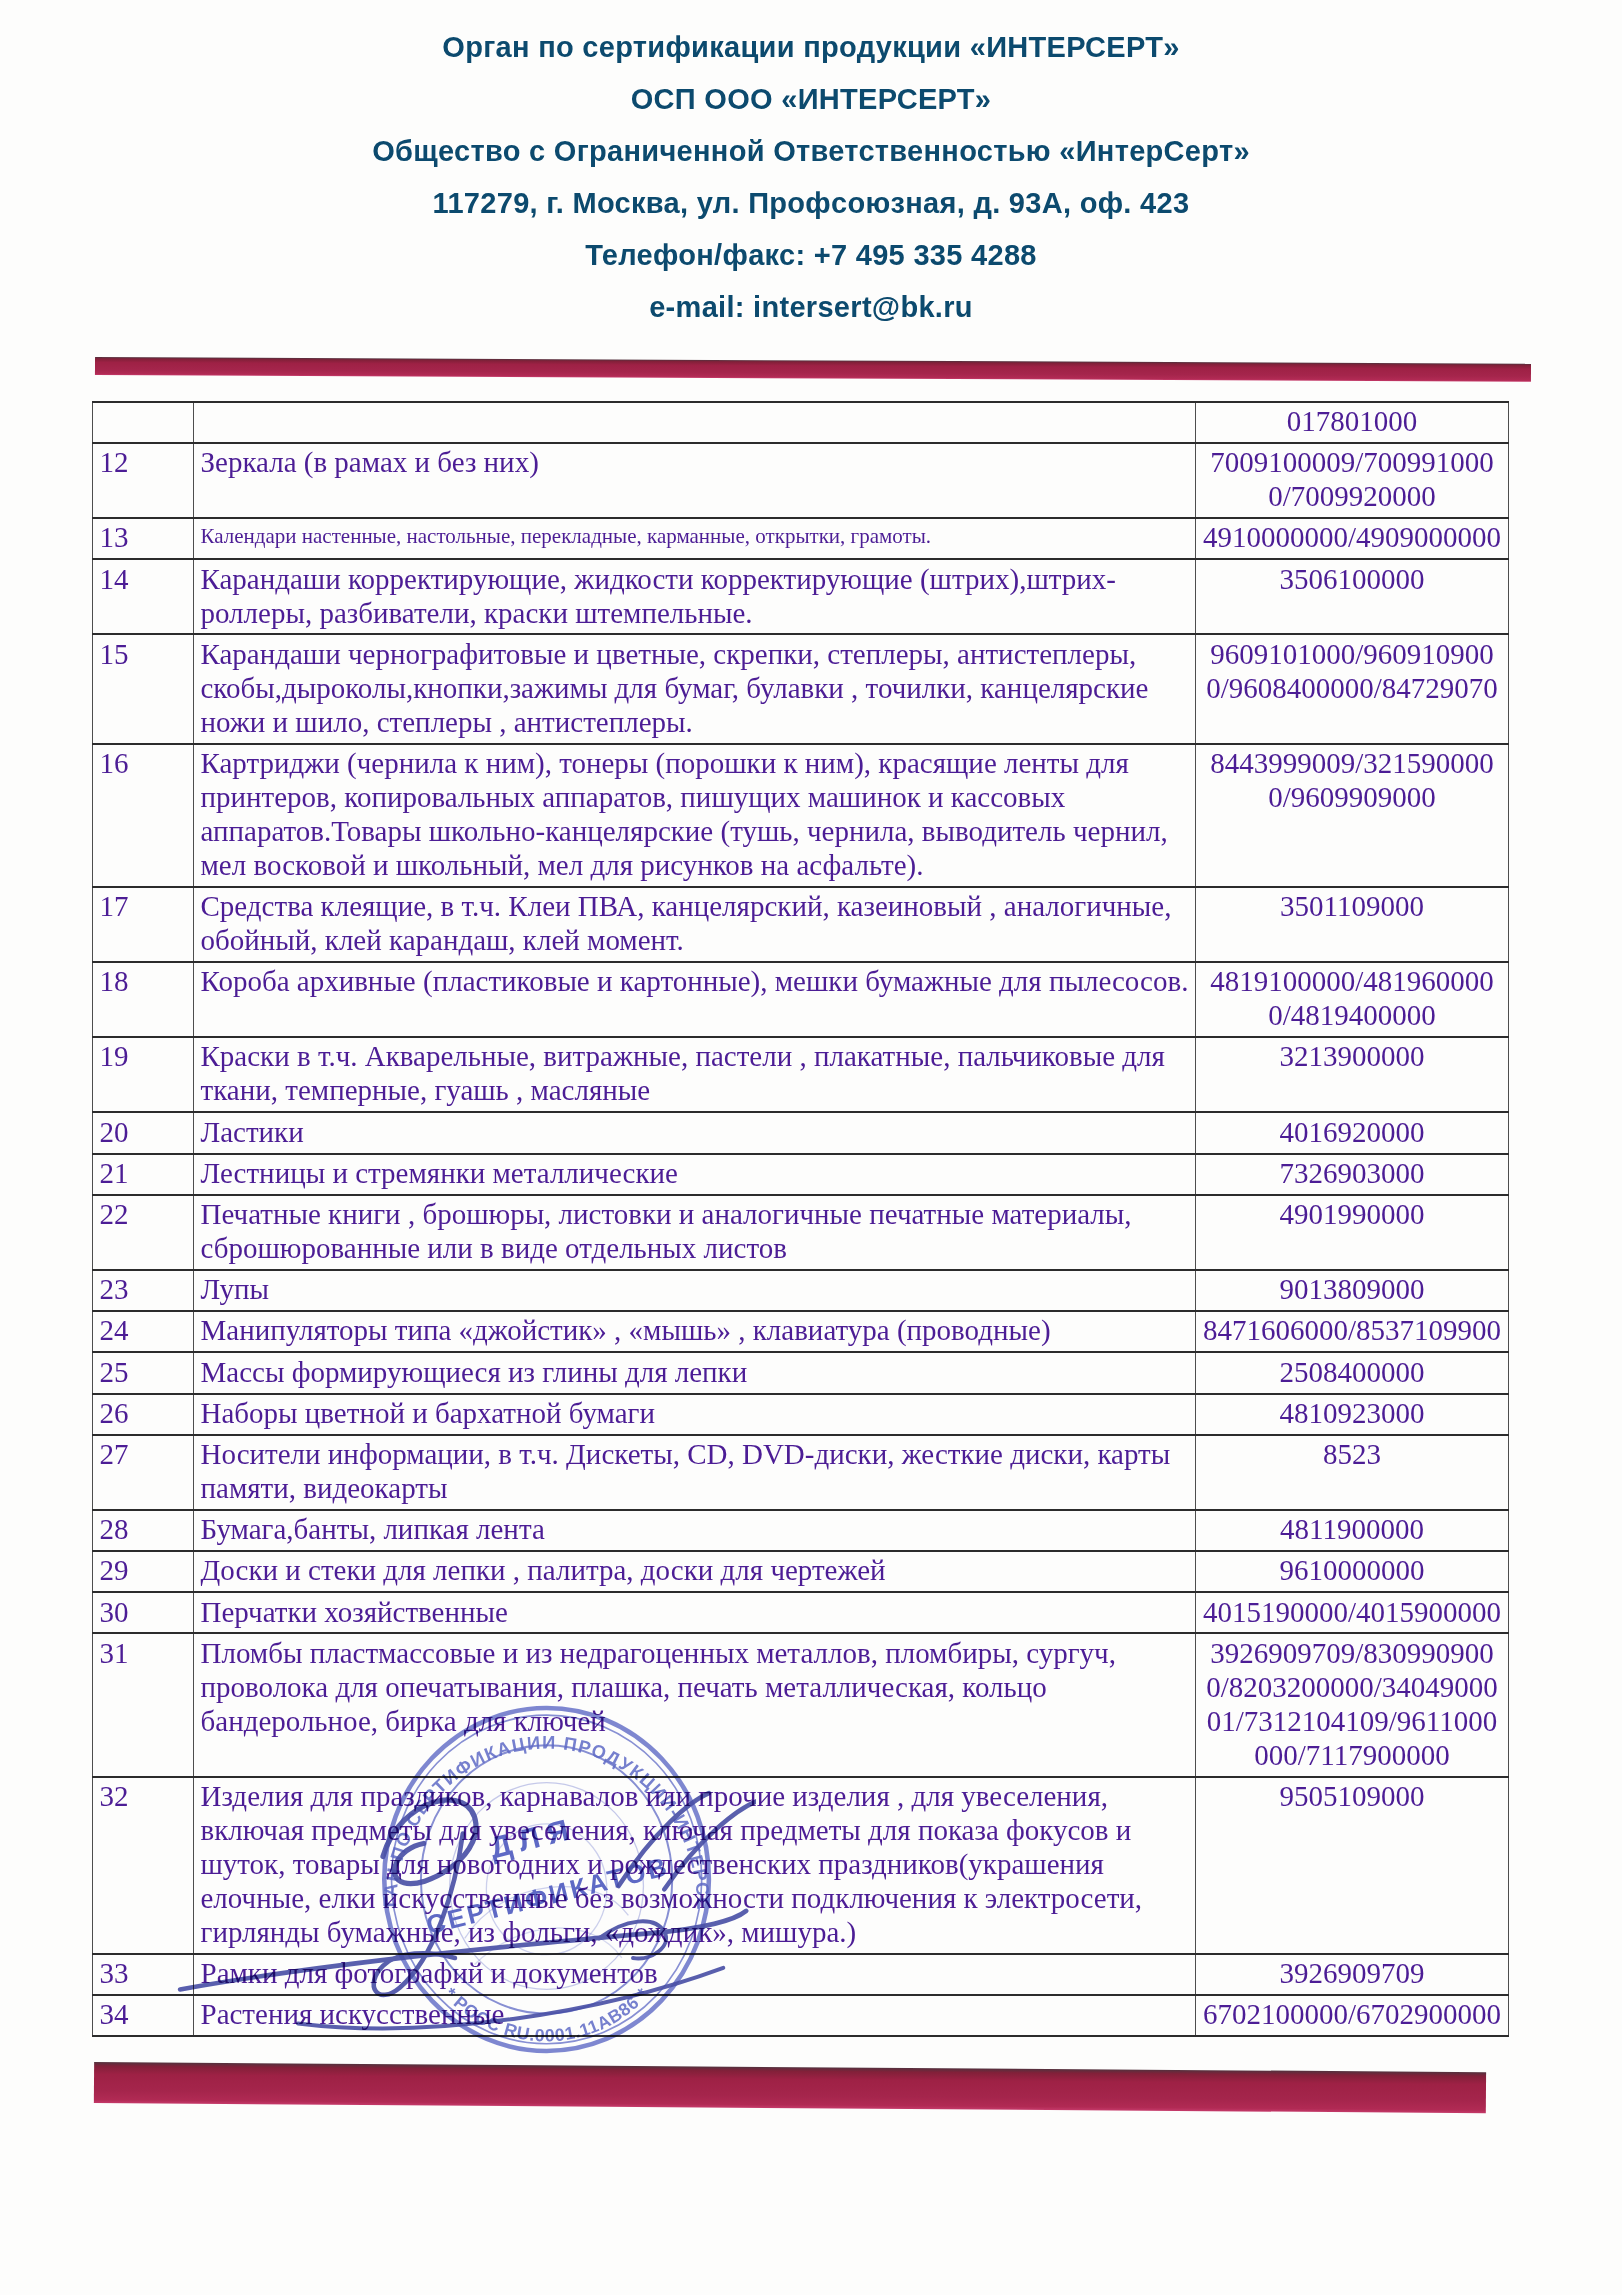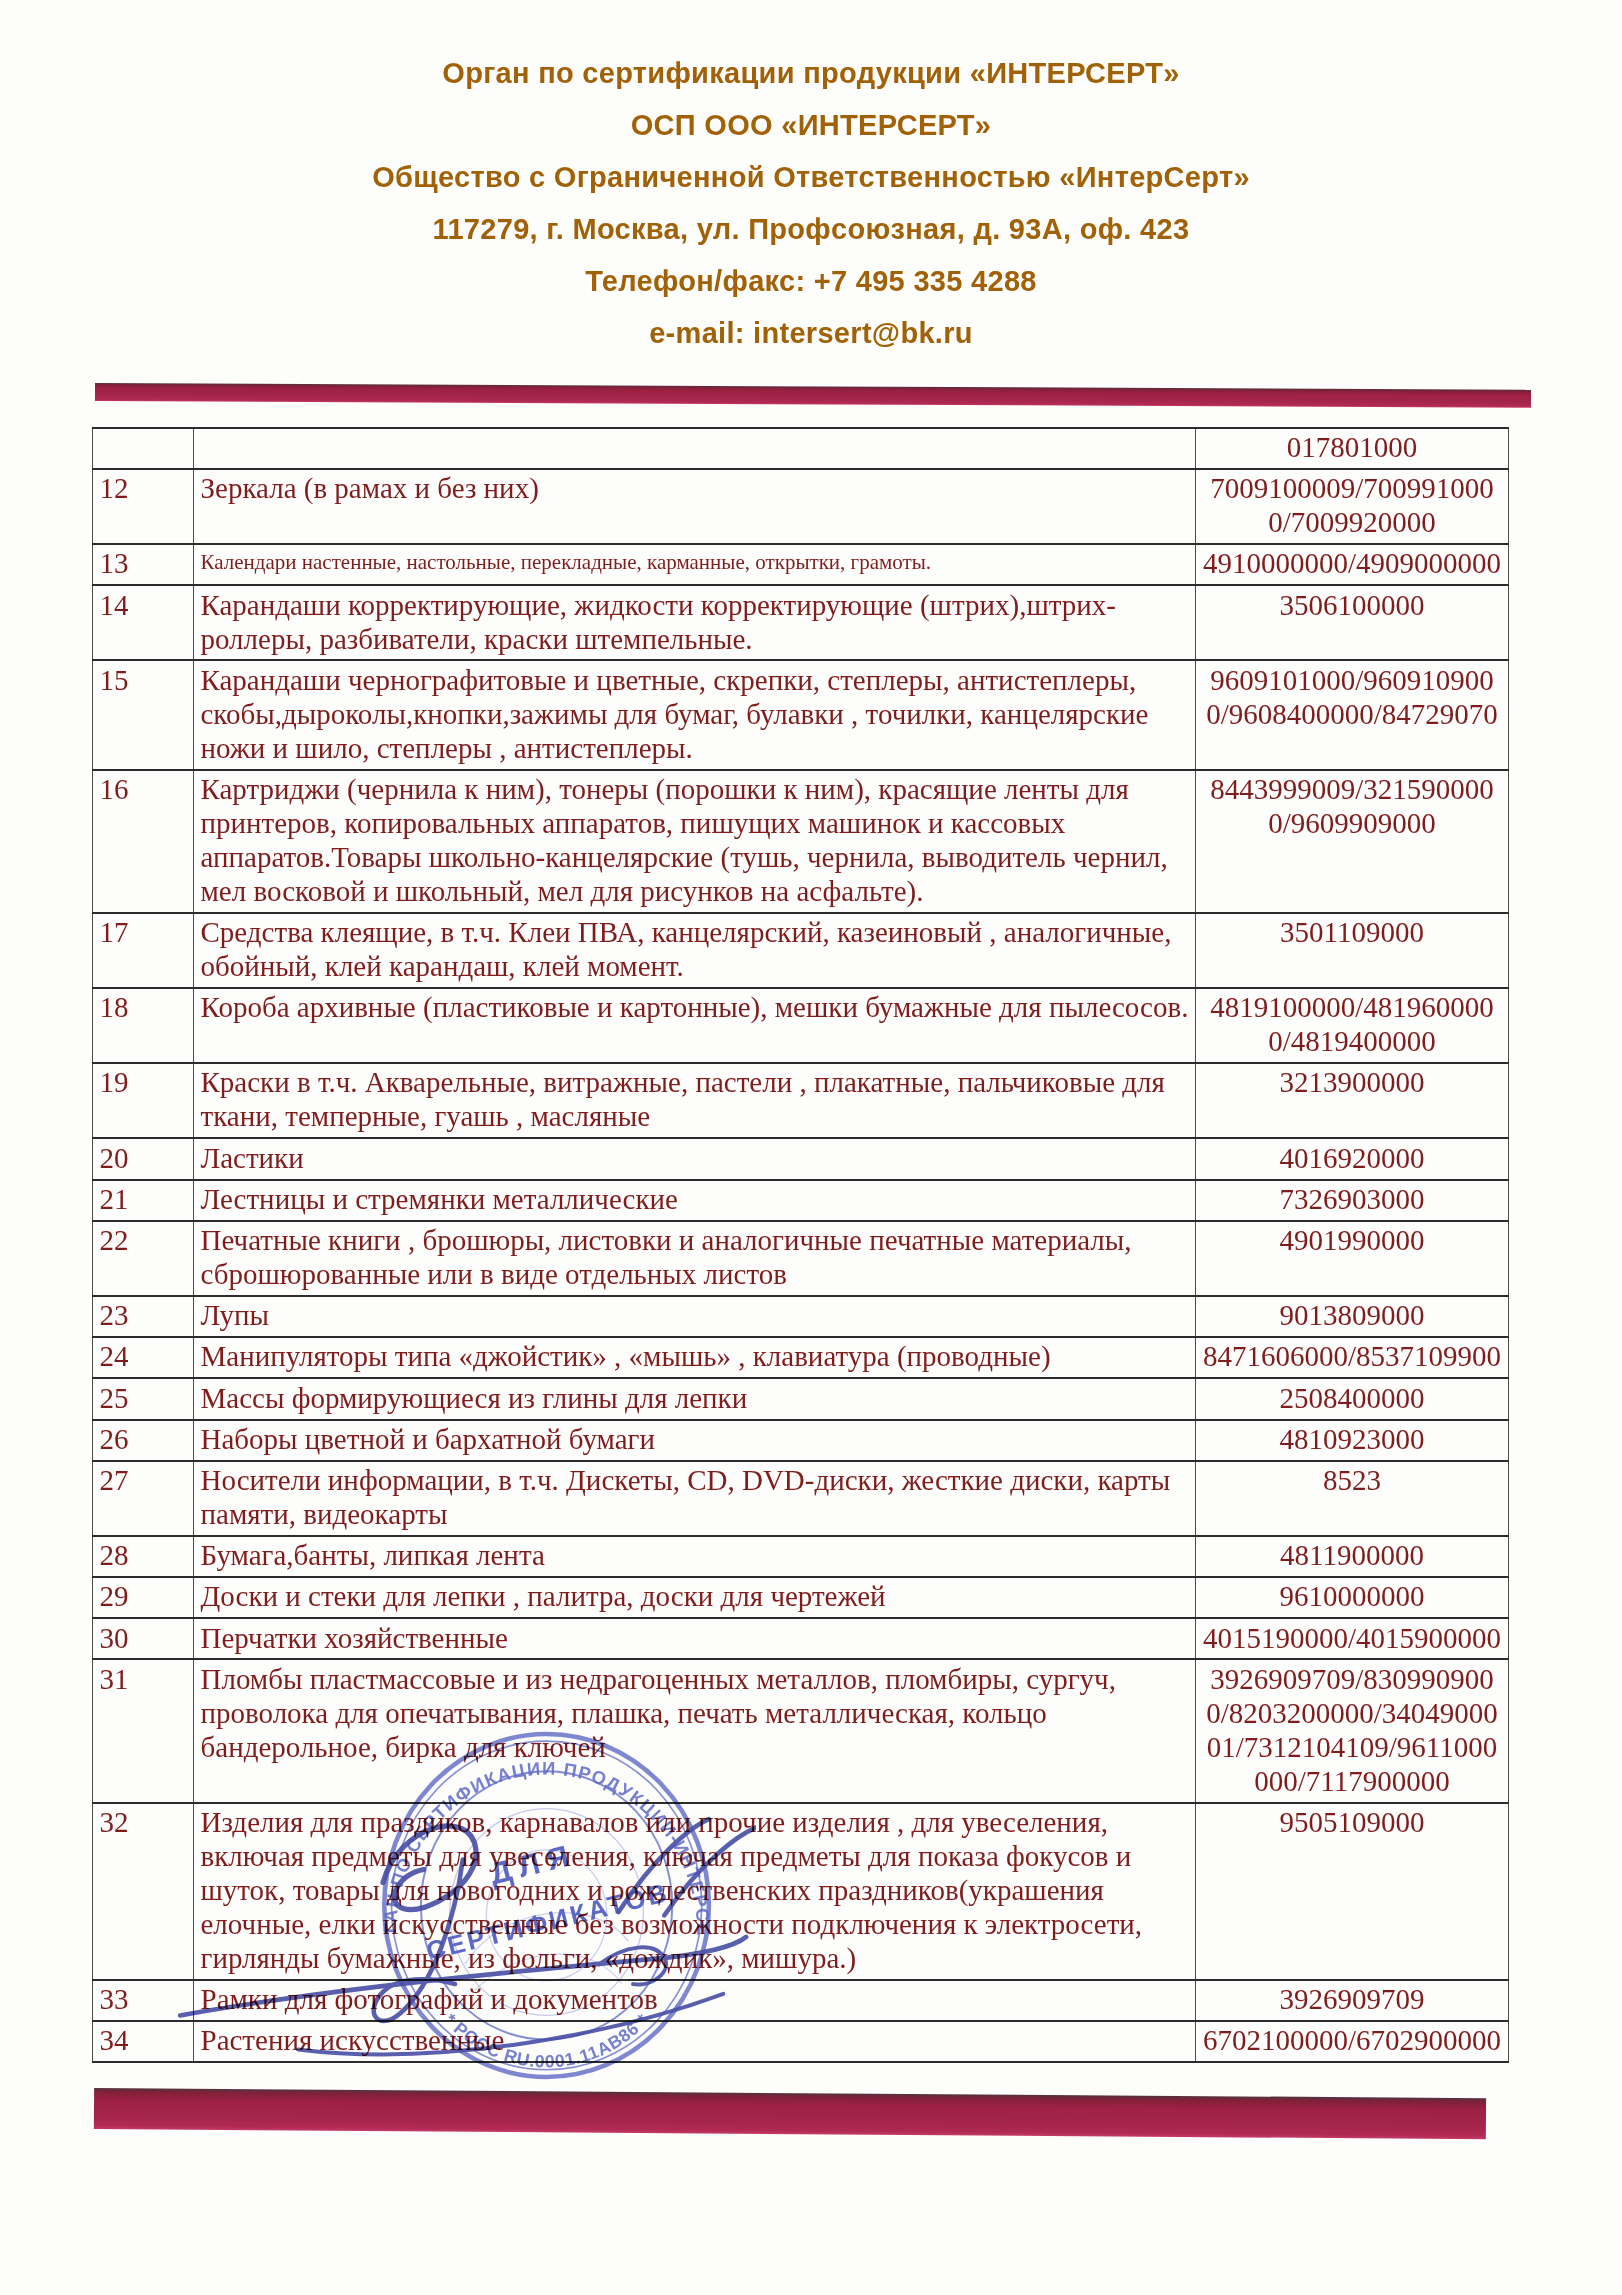--- a/index.html
+++ b/index.html
@@ -13,26 +13,26 @@
     position:relative;
     width:1622px;height:2295px;
     margin:0 auto;
     background:#fdfdfc;
     overflow:hidden;
     font-family:"Liberation Sans",sans-serif;
     color:#1c1c1c;
   }
   
   .letterhead{
-    padding-top:47px;
+    padding-top:21px;
     text-align:center;
     font-weight:bold;
     font-size:29px;
     line-height:52px;
-    color:#a16207;
+    color:#0c4a6e;
     letter-spacing:0.3px;
   }
   
   .bar{
     background:linear-gradient(180deg,#53323e 0%,#822039 10%,var(--bar-color) 30%,#a5254c 70%,#b12a54 92%,#c53a6a 100%);
   }
   .bar-top{
     width:1436px;height:17.7px;
     margin:24px 0 0 95px;
     transform:rotate(0.27deg);
@@ -50,21 +50,21 @@
     width:1416px;
     margin:26px 0 0 92px;
   }
   table.products{
     border-collapse:collapse;
     table-layout:fixed;
     width:100%;
     font-family:"Liberation Serif","DejaVu Serif",serif;
     font-size:29px;
     line-height:34px;
-    color:#7f1d1d;
+    color:#4c1d95;
   }
   table.products td{
     border-left:1.3px solid #4d4d4d;
     border-right:1.3px solid #4d4d4d;
     border-top:2.6px solid #2c2c2c;
     border-bottom:2.6px solid #2c2c2c;
     vertical-align:top;
     padding:1.3px 6.5px 3.9px;
   }
   td.c-num{padding-left:13px;}

